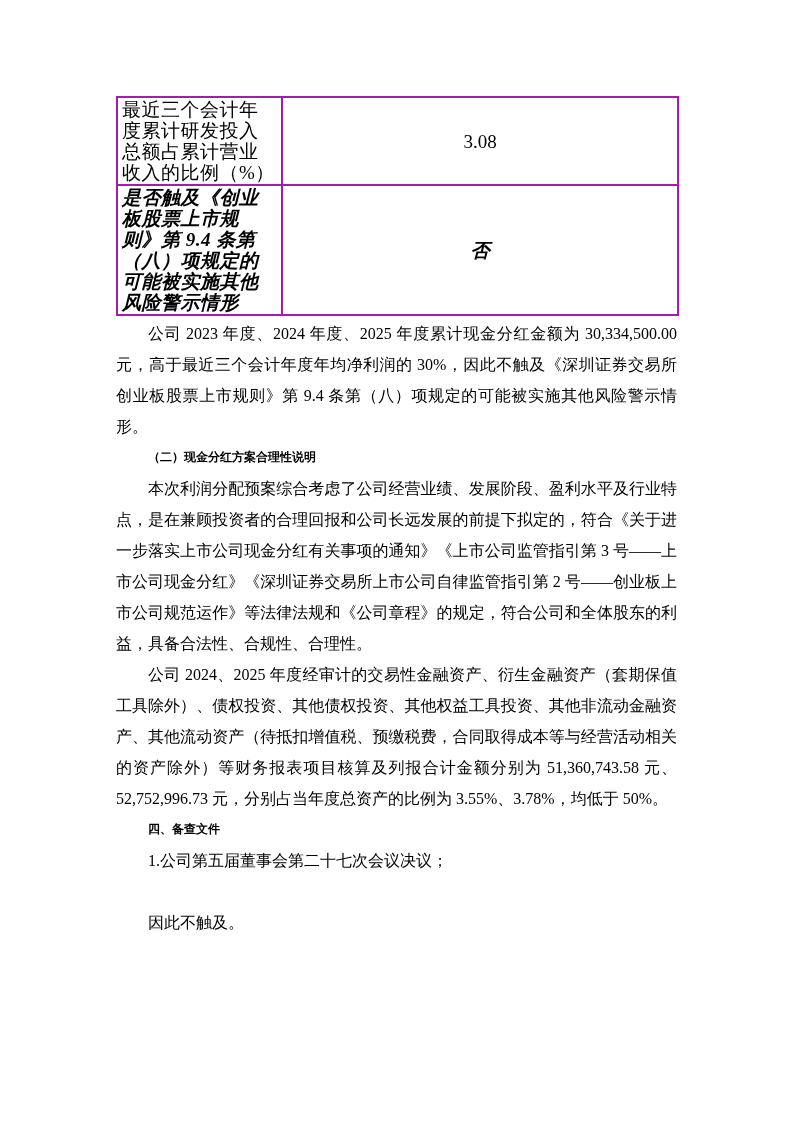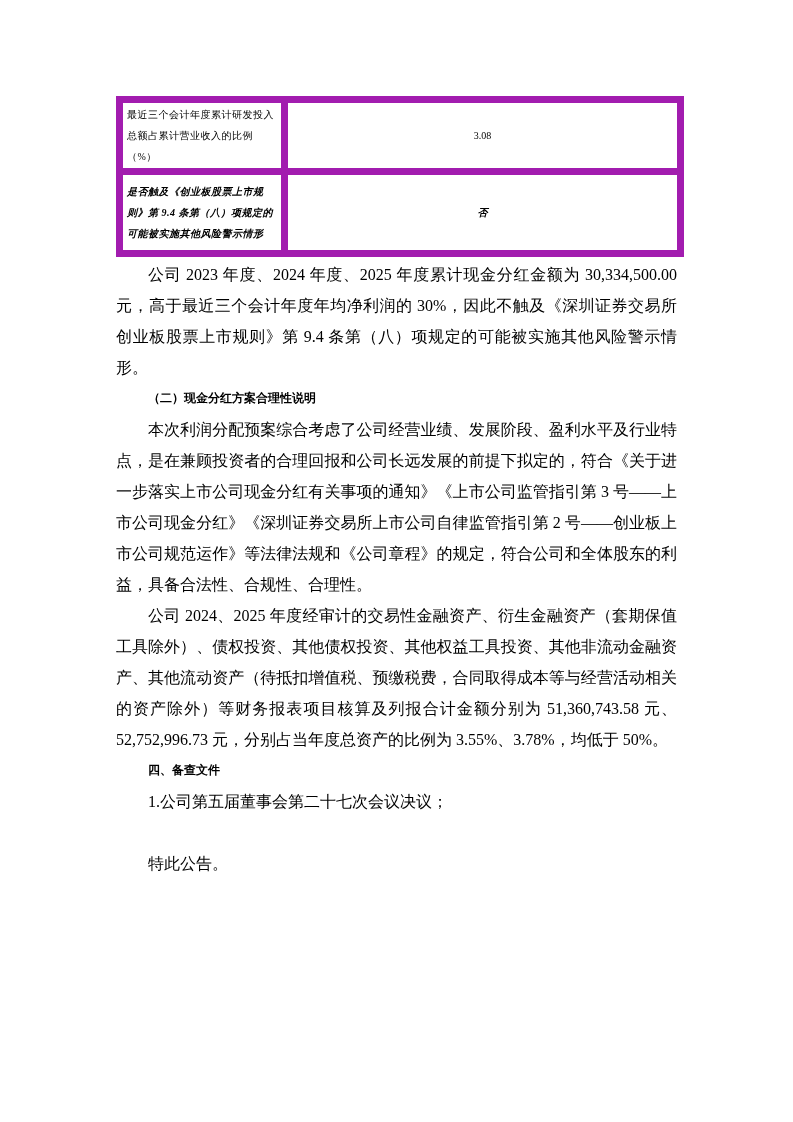--- a/index.html
+++ b/index.html
@@ -25,23 +25,23 @@
   }
 
   
   table.doc-table {
     border-collapse: collapse;
     table-layout: fixed;
     width: 561px;
     margin: 0 0 2px 0;
   }
   table.doc-table td {
-    border: 7px solid #a21caf;
+    border: 2px solid #a21caf;
     vertical-align: middle;
-    font-size: 10px;
+    font-size: 19px;
     line-height: 21px;
   }
   td.label-cell {
     width: 165px;
     text-align: left;
     padding: 1px 4px;
     letter-spacing: 0.5px;
   }
   td.value-cell {
     width: 396px;
@@ -124,18 +124,18 @@
 
       <p class="para">本次利润分配预案综合考虑了公司经营业绩、发展阶段、盈利水平及行业特点，是在兼顾投资者的合理回报和公司长远发展的前提下拟定的，符合《关于进一步落实上市公司现金分红有关事项的通知》《上市公司监管指引第 3 号——上市公司现金分红》《深圳证券交易所上市公司自律监管指引第 2 号——创业板上市公司规范运作》等法律法规和《公司章程》的规定，符合公司和全体股东的利益，具备合法性、合规性、合理性。</p>
 
       <p class="para">公司 2024、2025 年度经审计的交易性金融资产、衍生金融资产（套期保值工具除外）、债权投资、其他债权投资、其他权益工具投资、其他非流动金融资产、其他流动资产（待抵扣增值税、预缴税费，合同取得成本等与经营活动相关的资产除外）等财务报表项目核算及列报合计金额分别为 51,360,743.58 元、52,752,996.73 元，分别占当年度总资产的比例为 3.55%、3.78%，均低于 50%。</p>
 
       <h3 class="heading">四、备查文件</h3>
 
       <p class="list-line">1.公司第五届董事会第二十七次会议决议；</p>
 
 
-      <p class="closing-line">特此公告。</p>
+      <p class="closing-line">因此不触及。</p>
 
     </div>
 
   </div>
 </div>
 
 </body></html>

